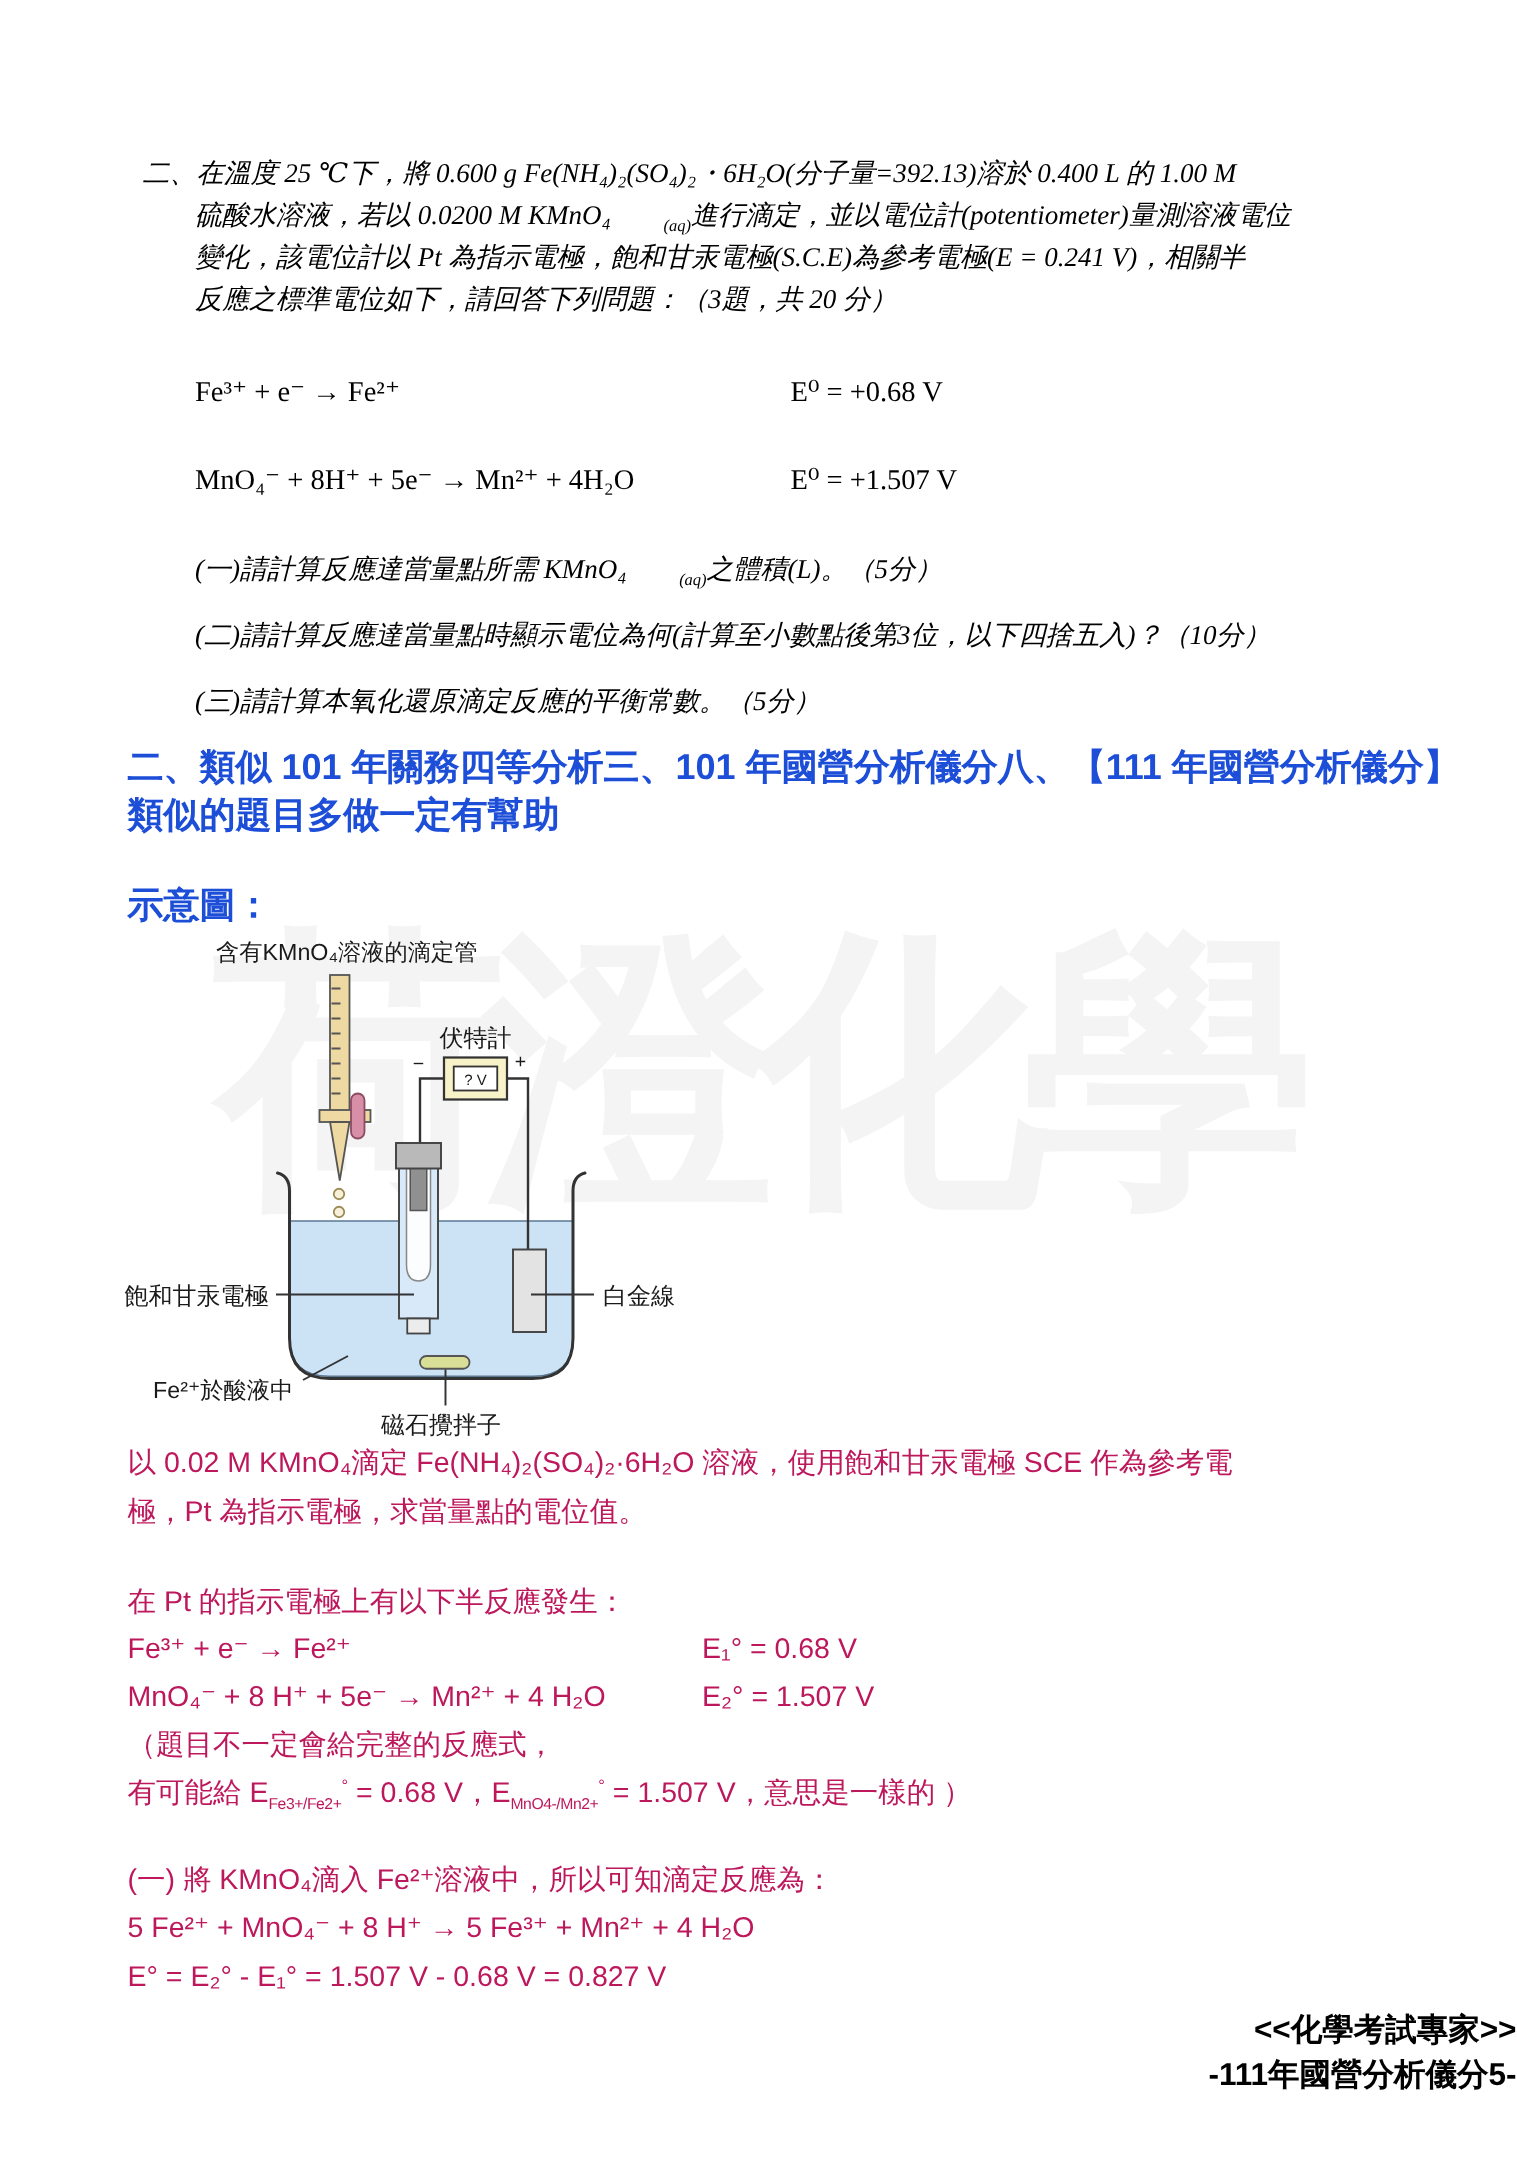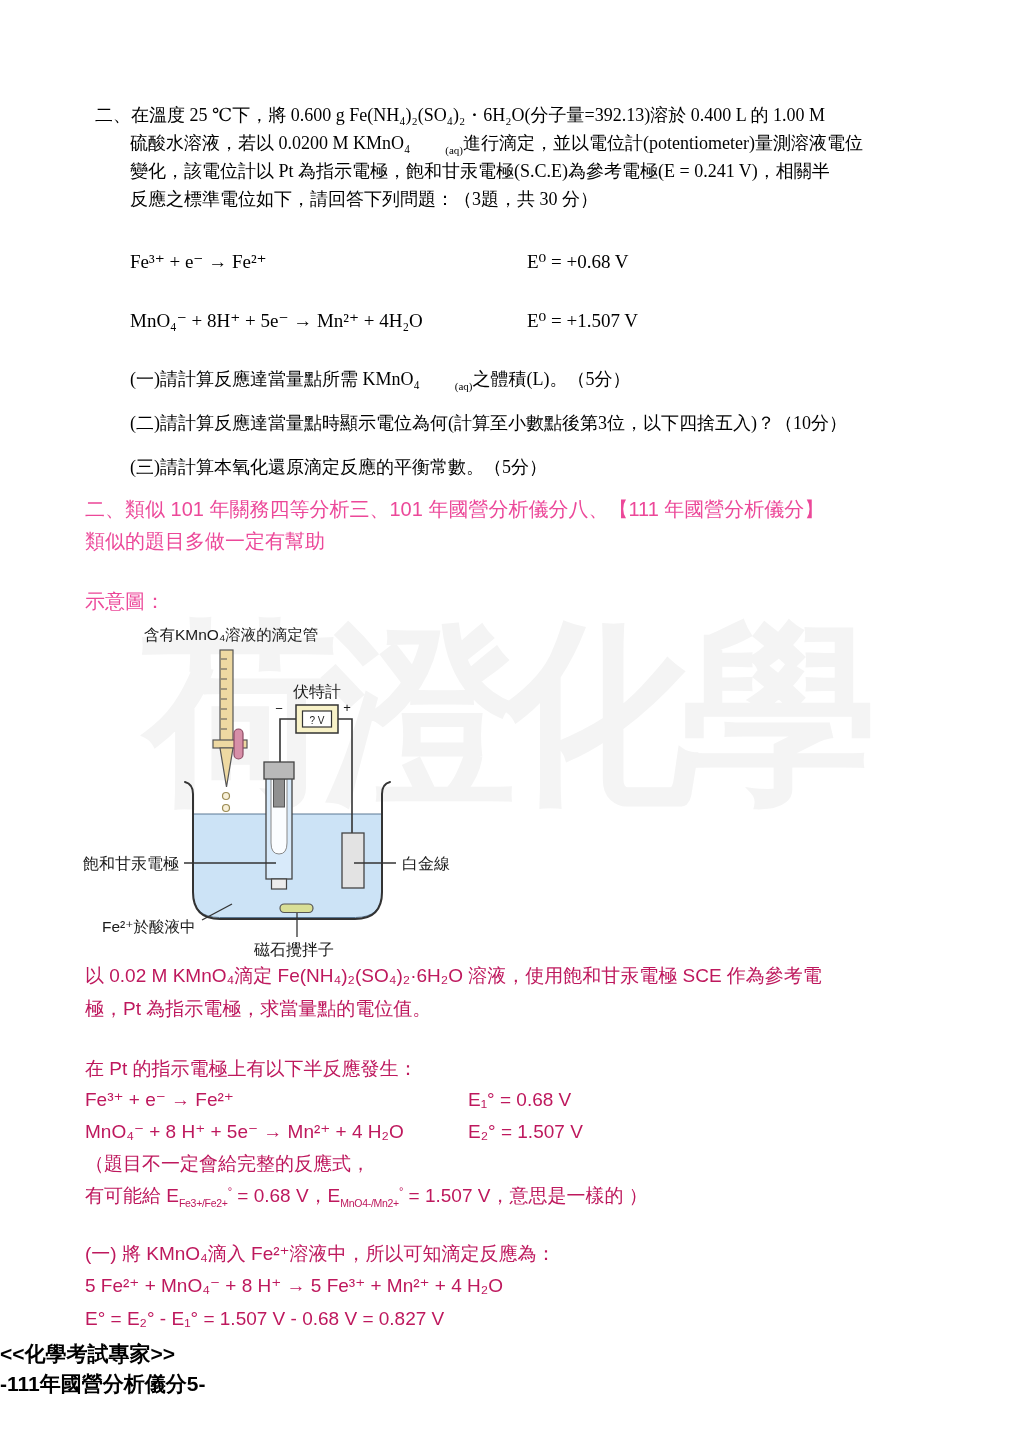--- a/index.html
+++ b/index.html
@@ -1,43 +1,43 @@
 <!DOCTYPE html>
 <html><head>
 <meta charset="utf-8">
 <style>
   html,body{margin:0;padding:0;background:#ffffff;}
   #page{position:relative;width:1011px;height:1439px;background:#fff;overflow:hidden;
         font-family:"Liberation Sans","DejaVu Sans",sans-serif;color:#111;}
   .t{position:absolute;white-space:nowrap;z-index:2;line-height:1.25;}
-  .serif{font-family:"Liberation Serif","DejaVu Serif",serif;font-size:18px;color:#000;}
+  .serif{font-family:"Liberation Serif","DejaVu Serif",serif;font-size:18px;color:#000;font-style:italic;}
   .serifeq{font-family:"Liberation Serif","DejaVu Serif",serif;font-size:19px;color:#000;}
   .sans{font-size:19px;color:#be185d;}
-  .sansh{font-size:20px;color:#ec4899;}
-  .foot{left:0;width:1011px;text-align:left;font-size:21px;font-weight:bold;color:#000;}
+  .sansh{font-size:24px;color:#1d4ed8;font-weight:bold;}
+  .foot{left:0;width:1011px;text-align:right;font-size:21px;font-weight:bold;color:#000;}
   sub.small{font-size:11px;padding-left:35px;}
   .enote sub{font-size:10.5px;letter-spacing:-0.3px;text-align:center;}
   .enote sup{font-size:11px;}
   #watermark{position:absolute;left:142px;top:612px;z-index:0;
              font-size:196px;font-weight:bold;letter-spacing:-16px;line-height:1.05;
              color:#f4f4f4;white-space:nowrap;user-select:none;}
   #diagram{position:absolute;left:80px;top:613px;z-index:1;}
   svg text{font-family:"Liberation Sans","DejaVu Sans",sans-serif;fill:#1a1a1a;}
 </style>
 </head>
 <body>
 
 <div id="page">
 
   <div id="watermark">荷澄化學</div>
 
   <div class="t serif" style="left:95px;top:104px">二、在溫度 25 ℃下，將 0.600 g Fe(NH₄)₂(SO₄)₂・6H₂O(分子量=392.13)溶於 0.400 L 的 1.00 M</div>
   <div class="t serif" style="left:130px;top:132px"><span>硫酸水溶液，若以 0.0200 M KMnO₄</span><sub class="small">(aq)</sub><span>進行滴定，並以電位計(potentiometer)量測溶液電位</span></div>
   <div class="t serif" style="left:130px;top:160px">變化，該電位計以 Pt 為指示電極，飽和甘汞電極(S.C.E)為參考電極(E = 0.241 V)，相關半</div>
-  <div class="t serif" style="left:130px;top:188px">反應之標準電位如下，請回答下列問題：（3題，共 30 分）</div>
+  <div class="t serif" style="left:130px;top:188px">反應之標準電位如下，請回答下列問題：（3題，共 20 分）</div>
 
   <div class="t serifeq" style="left:130px;top:250px">Fe³⁺ + e⁻ → Fe²⁺</div>
   <div class="t serifeq" style="left:527px;top:250px">E⁰ = +0.68 V</div>
   <div class="t serifeq" style="left:130px;top:309px">MnO₄⁻ + 8H⁺ + 5e⁻ → Mn²⁺ + 4H₂O</div>
   <div class="t serifeq" style="left:527px;top:309px">E⁰ = +1.507 V</div>
 
   <div class="t serif" style="left:130px;top:368px"><span>(一)請計算反應達當量點所需 KMnO₄</span><sub class="small">(aq)</sub><span>之體積(L)。（5分）</span></div>
   <div class="t serif" style="left:130px;top:412px">(二)請計算反應達當量點時顯示電位為何(計算至小數點後第3位，以下四捨五入)？（10分）</div>
   <div class="t serif" style="left:130px;top:456px">(三)請計算本氧化還原滴定反應的平衡常數。（5分）</div>
 

